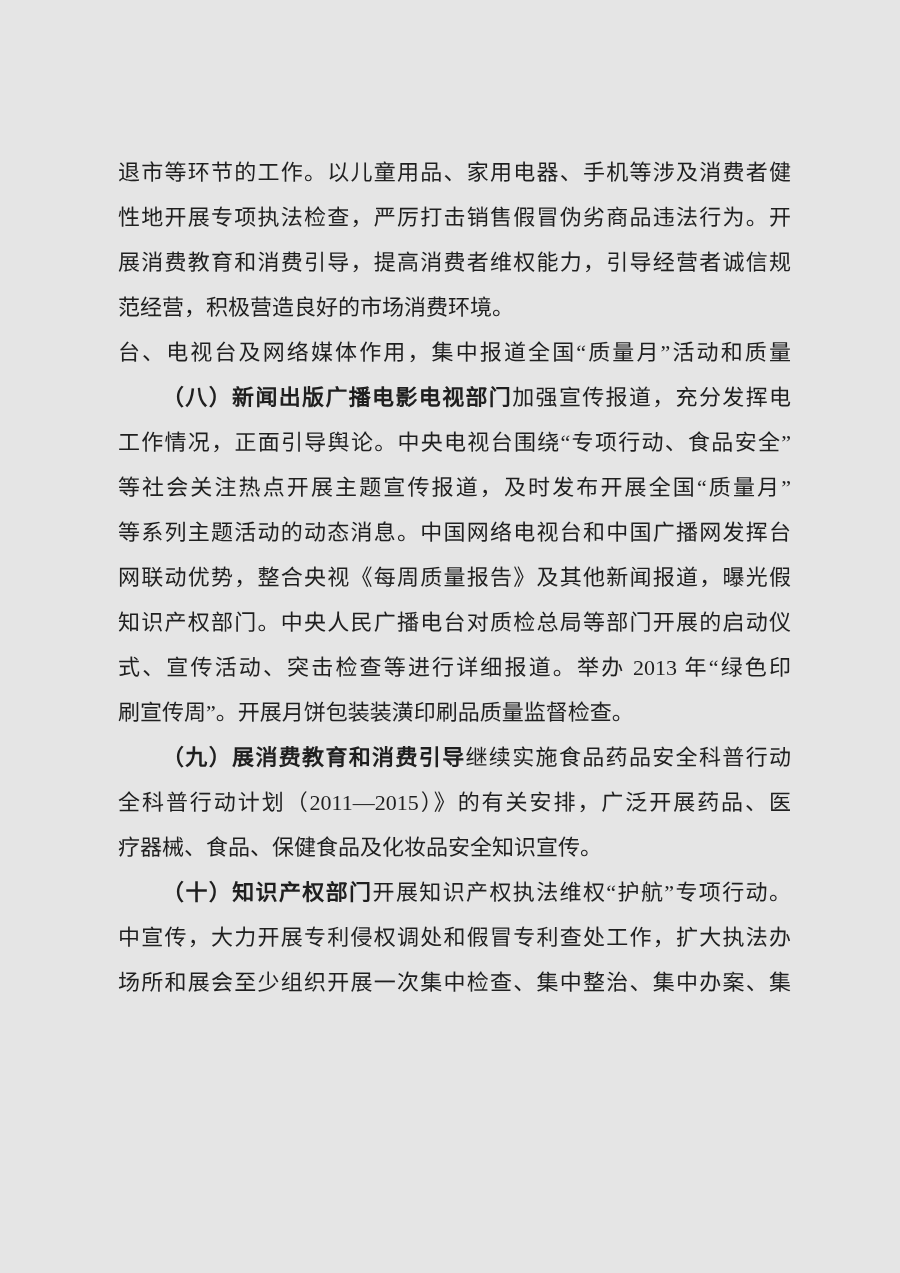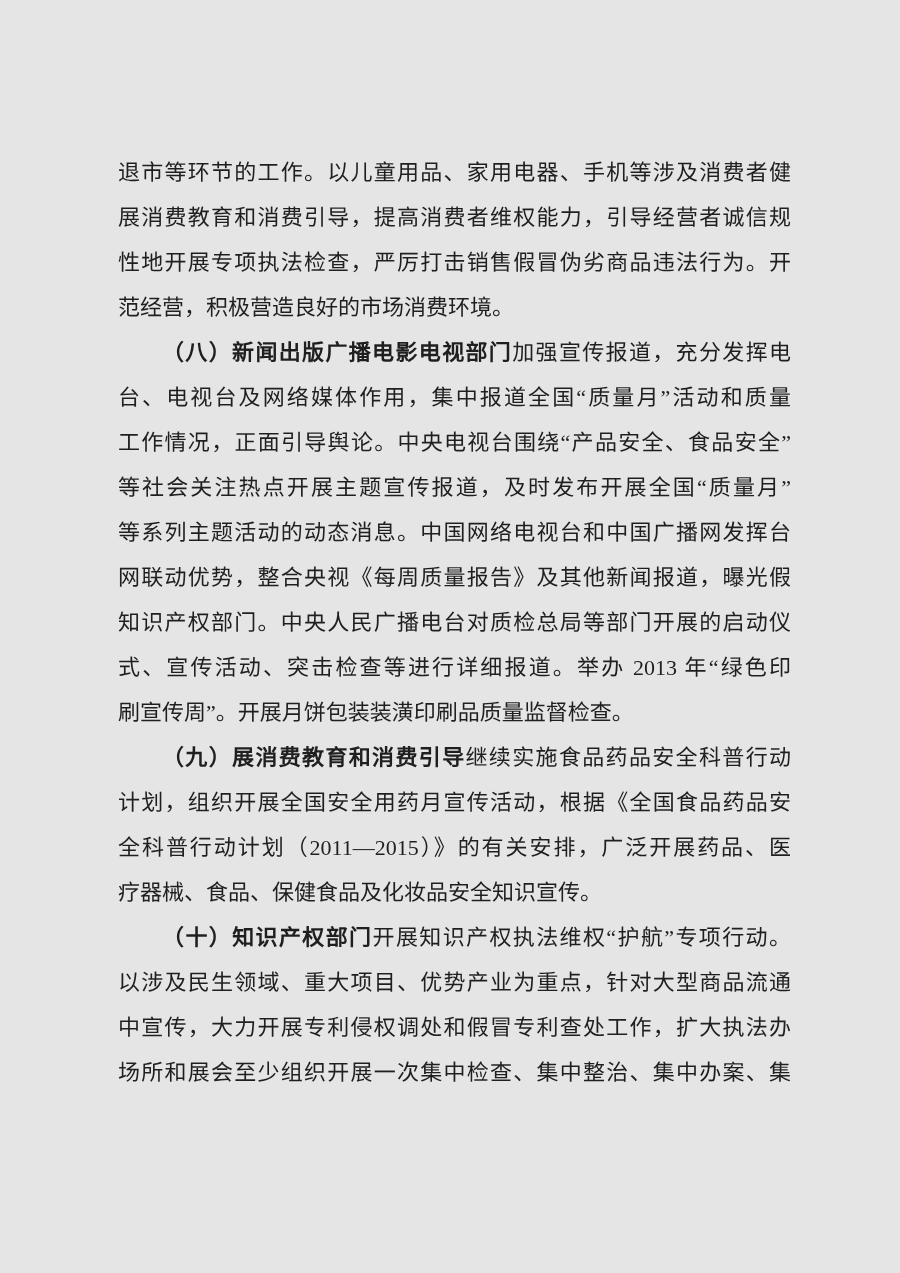--- a/index.html
+++ b/index.html
@@ -47,45 +47,43 @@
   }
 </style>
 </head>
 <body>
 
 <div class="page">
   <div class="text-column">
 
     <div class="para">
       <div class="line">退市等环节的工作。以儿童用品、家用电器、手机等涉及消费者健</div>
+      <div class="line">性地开展专项执法检查，严厉打击销售假冒伪劣商品违法行为。开</div>
       <div class="line">展消费教育和消费引导，提高消费者维权能力，引导经营者诚信规</div>
-      <div class="line">性地开展专项执法检查，严厉打击销售假冒伪劣商品违法行为。开</div>
       <div class="line para-end">范经营，积极营造良好的市场消费环境。</div>
     </div>
 
     <div class="para">
+      <div class="line">台、电视台及网络媒体作用，集中报道全国“质量月”活动和质量</div>
       <div class="line indent"><span class="heading-bold">（八）新闻出版广播电影电视部门</span><span>加强宣传报道，充分发挥电</span></div>
-      <div class="line">台、电视台及网络媒体作用，集中报道全国“质量月”活动和质量</div>
-      <div class="line">工作情况，正面引导舆论。中央电视台围绕“产品安全、食品安全”</div>
+      <div class="line">工作情况，正面引导舆论。中央电视台围绕“专项行动、食品安全”</div>
       <div class="line">等社会关注热点开展主题宣传报道，及时发布开展全国“质量月”</div>
       <div class="line">等系列主题活动的动态消息。中国网络电视台和中国广播网发挥台</div>
       <div class="line">网联动优势，整合央视《每周质量报告》及其他新闻报道，曝光假</div>
       <div class="line">知识产权部门。中央人民广播电台对质检总局等部门开展的启动仪</div>
       <div class="line">式、宣传活动、突击检查等进行详细报道。举办 2013 年“绿色印</div>
       <div class="line para-end">刷宣传周”。开展月饼包装装潢印刷品质量监督检查。</div>
     </div>
 
     <div class="para">
       <div class="line indent"><span class="heading-bold">（九）展消费教育和消费引导</span><span>继续实施食品药品安全科普行动</span></div>
-      <div class="line">计划，组织开展全国安全用药月宣传活动，根据《全国食品药品安</div>
       <div class="line">全科普行动计划（2011—2015）》的有关安排，广泛开展药品、医</div>
       <div class="line para-end">疗器械、食品、保健食品及化妆品安全知识宣传。</div>
     </div>
 
     <div class="para">
       <div class="line indent"><span class="heading-bold">（十）知识产权部门</span><span>开展知识产权执法维权“护航”专项行动。</span></div>
-      <div class="line">以涉及民生领域、重大项目、优势产业为重点，针对大型商品流通</div>
       <div class="line">中宣传，大力开展专利侵权调处和假冒专利查处工作，扩大执法办</div>
       <div class="line">场所和展会至少组织开展一次集中检查、集中整治、集中办案、集</div>
     </div>
 
   </div>
 </div>
 
 </body></html>

